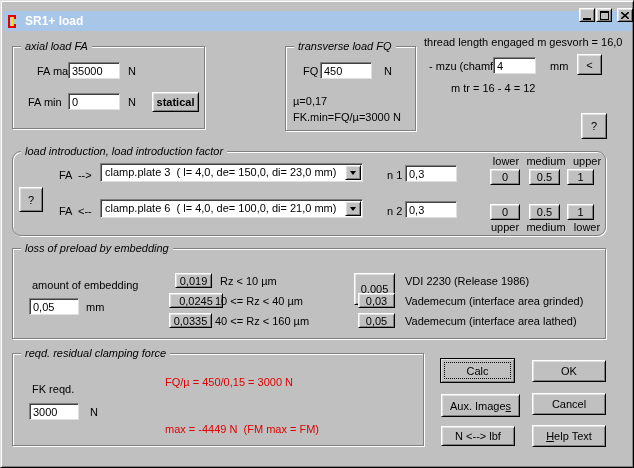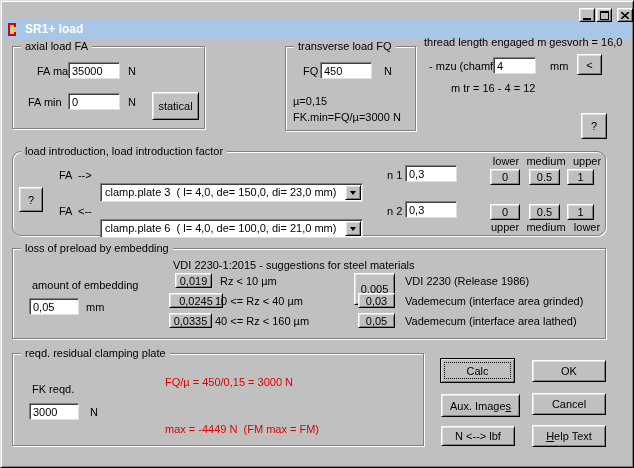--- a/index.html
+++ b/index.html
@@ -4,21 +4,21 @@
 <style>
   html,body { margin:0; padding:0; background:#888; }
   * { box-sizing:border-box; }
   .window {
     position:relative; width:634px; height:468px; background:#c0c0c0;
     font-family:"Liberation Sans",sans-serif; font-size:11px; color:#000;
     border:1px solid; border-color:#dfdfdf #000 #000 #dfdfdf;
     box-shadow: inset 1px 1px 0 #fff, inset -1px -1px 0 #808080;
   }
   .titlebar {
-    position:absolute; left:3px; top:18px; width:627px; height:20px;
+    position:absolute; left:3px; top:10px; width:627px; height:20px;
     background:#a8c6e8; display:flex; align-items:center; overflow:hidden;
   }
   .title-text { color:#fff; font-weight:bold; font-size:12px; margin-left:4px; }
   .app-icon { width:15px; height:15px; margin-left:2px; display:inline-block; }
   .winbtn {
     position:absolute; width:16px; height:14px; background:#c0c0c0;
     border:1px solid; border-color:#fff #000 #000 #fff;
     box-shadow: inset 1px 1px 0 #dfdfdf, inset -1px -1px 0 #808080;
     display:flex; align-items:center; justify-content:center;
   }
@@ -33,35 +33,34 @@
     line-height:12px; white-space:pre;
   }
   .btn.default { border:1px solid #000; }
   .focus-dots { position:absolute; left:3px; right:3px; top:3px; bottom:3px; border:1px dotted #000; }
   .groupbox {
     position:absolute; border:1px solid #808080;
     box-shadow: 1px 1px 0 #fff, inset 1px 1px 0 #fff;
   }
   .grouplabel {
     position:absolute; top:-7px; left:8px; background:#c0c0c0;
-    padding:0 4px; line-height:13px; white-space:pre;
+    padding:0 4px; line-height:13px; white-space:pre;font-style:italic;
   }
   .lbl { position:absolute; line-height:13px; white-space:pre; }
   .red { color:#e00000; }
   .edit {
     position:absolute; background:#fff; color:#000;
     border:1px solid; border-color:#808080 #dfdfdf #dfdfdf #808080;
     box-shadow: inset 1px 1px 0 #404040;
     font-family:"Liberation Sans",sans-serif; font-size:11px; padding:0 3px; outline:none;
   }
   .combo {
     position:absolute; background:#fff;
     border:1px solid; border-color:#808080 #dfdfdf #dfdfdf #808080;
     box-shadow: inset 1px 1px 0 #404040;
-    margin-top: 20px;
   }
   .combo-text { position:absolute; left:4px; top:2px; white-space:pre; line-height:13px; overflow:hidden; right:18px; }
   .combo-btn {
     position:absolute; right:1px; top:1px; width:16px; bottom:1px; background:#c0c0c0;
     border:1px solid; border-color:#fff #000 #000 #fff;
     box-shadow: inset 1px 1px 0 #dfdfdf, inset -1px -1px 0 #808080;
     display:flex; align-items:center; justify-content:center;
   }
   .arrow-down { width:0; height:0; border:3px solid transparent; border-top:4px solid #000; margin-top:4px; }
   .ctr { text-align:center; }
@@ -98,29 +97,29 @@
   </div>
 
   <div class="groupbox" style="left:11px; top:45px; width:193px; height:83px;">
     <span class="grouplabel">axial load FA</span>
     <span class="lbl" style="left:15px; top:18px;padding-left:9px;">FA max</span>
     <input class="edit" style="left: 55px; top: 15px; width: 52px; height: 17px;" value="35000">
     <span class="lbl" style="left:115px; top:18px;">N</span>
     <span class="lbl" style="left:15px; top:49px;">FA min</span>
     <input class="edit" style="left: 55px; top: 46px; width: 52px; height: 17px;" value="0">
     <span class="lbl" style="left:115px; top:49px;">N</span>
-    <div class="btn" style="left:139px; top:45px; width:47px; height:28px;">statical</div>
+    <div class="btn" style="left:139px; top:45px; width:47px; height:20px;font-weight:bold;">statical</div>
   </div>
 
   <div class="groupbox" style="left:284px; top:45px; width:131px; height:85px;">
     <span class="grouplabel">transverse load FQ</span>
     <span class="lbl" style="left:17px; top:18px;">FQ</span>
     <input class="edit" style="left: 34px; top: 15px; width: 52px; height: 17px;" value="450">
     <span class="lbl" style="left:98px; top:18px;">N</span>
-    <span class="lbl" style="left:7px; top:48px;">µ=0,15</span>
+    <span class="lbl" style="left:7px; top:48px;">µ=0,17</span>
     <span class="lbl" style="left:7px; top:64px;text-align:center;">FK.min=FQ/µ=3000 N</span>
   </div>
 
   <span class="lbl" style="left:423px; top:35px;">thread length engaged m gesvorh = 16,0</span>
   <span class="lbl" style="left:428px; top:59px;">- mzu (chamfer)</span>
   <input class="edit" style="left: 492px; top: 56px; width: 43px; height: 17px;" value="4">
   <span class="lbl" style="left:549px; top:59px;">mm</span>
   <div class="btn" style="left:576px; top:53px; width:25px; height:21px;">&lt;</div>
   <span class="lbl" style="left:450px; top:81px;">m tr = 16 - 4 = 12</span>
   <div class="btn" style="left:580px; top:112px; width:26px; height:26px;">?</div>
@@ -161,42 +160,41 @@
     <div class="btn" style="left:516px; top:52px; width:31px; height:16px;">0.5</div>
     <div class="btn" style="left:554px; top:52px; width:27px; height:16px;">1</div>
 
     <span class="lbl ctr" style="left:475px; top:69px; width:34px;">upper</span>
     <span class="lbl ctr" style="left:511px; top:69px; width:44px;">medium</span>
     <span class="lbl ctr" style="left:555px; top:69px; width:38px;">lower</span>
   </div>
 
   <div class="groupbox" style="left:11px; top:247px; width:594px; height:91px;">
     <span class="grouplabel">loss of preload by embedding</span>
-    <span class="lbl" style="left:160px; top:10px;">VDI 2230-1:2015 - suggestions for steel materials</span>
     <span class="lbl" style="left:19px; top:30px;">amount of embedding</span>
     <input class="edit" style="left: 16px; top: 49px; width: 50px; height: 17px;" value="0,05">
     <span class="lbl" style="left:73px; top:52px;">mm</span>
 
     <div class="btn" style="left:162px; top:24px; width:37px; height:15px;">0,019</div>
     <span class="lbl" style="left:207px; top:26px;">Rz &lt; 10 µm</span>
     <div class="btn" style="left:156px; top:44px; width:54px; height:15px;">0,0245</div>
     <span class="lbl" style="left:202px; top:46px;">10 &lt;= Rz &lt; 40 µm</span>
     <div class="btn" style="left:156px; top:64px; width:43px; height:15px;">0,0335</div>
     <span class="lbl" style="left:202px; top:66px;">40 &lt;= Rz &lt; 160 µm</span>
 
     <div class="btn" style="left:341px; top:24px; width:41px; height:32px;">0,005</div>
     <span class="lbl" style="left:392px; top:26px;">VDI 2230 (Release 1986)</span>
     <div class="btn" style="left:345px; top:44px; width:37px; height:15px;">0,03</div>
     <span class="lbl" style="left:392px; top:46px;">Vademecum (interface area grinded)</span>
     <div class="btn" style="left:345px; top:64px; width:37px; height:15px;">0,05</div>
     <span class="lbl" style="left:392px; top:66px;">Vademecum (interface area lathed)</span>
   </div>
 
   <div class="groupbox" style="left:11px; top:352px; width:412px; height:93px;">
-    <span class="grouplabel">reqd. residual clamping plate</span>
+    <span class="grouplabel">reqd. residual clamping force</span>
     <span class="lbl" style="left:19px; top:29px;">FK reqd.</span>
     <input class="edit" style="left: 16px; top: 49px; width: 50px; height: 17px;" value="3000">
     <span class="lbl" style="left:77px; top:52px;">N</span>
     <span class="lbl red" style="left:152px; top:22px;">FQ/µ = 450/0,15 = 3000 N</span>
     <span class="lbl red" style="left:152px; top:69px;">max = -4449 N  (FM max = FM)</span>
   </div>
 
   <div class="btn default" style="left:439px; top:357px; width:75px; height:25px;">
     <span class="focus-dots"></span>
     <span>Calc</span>

